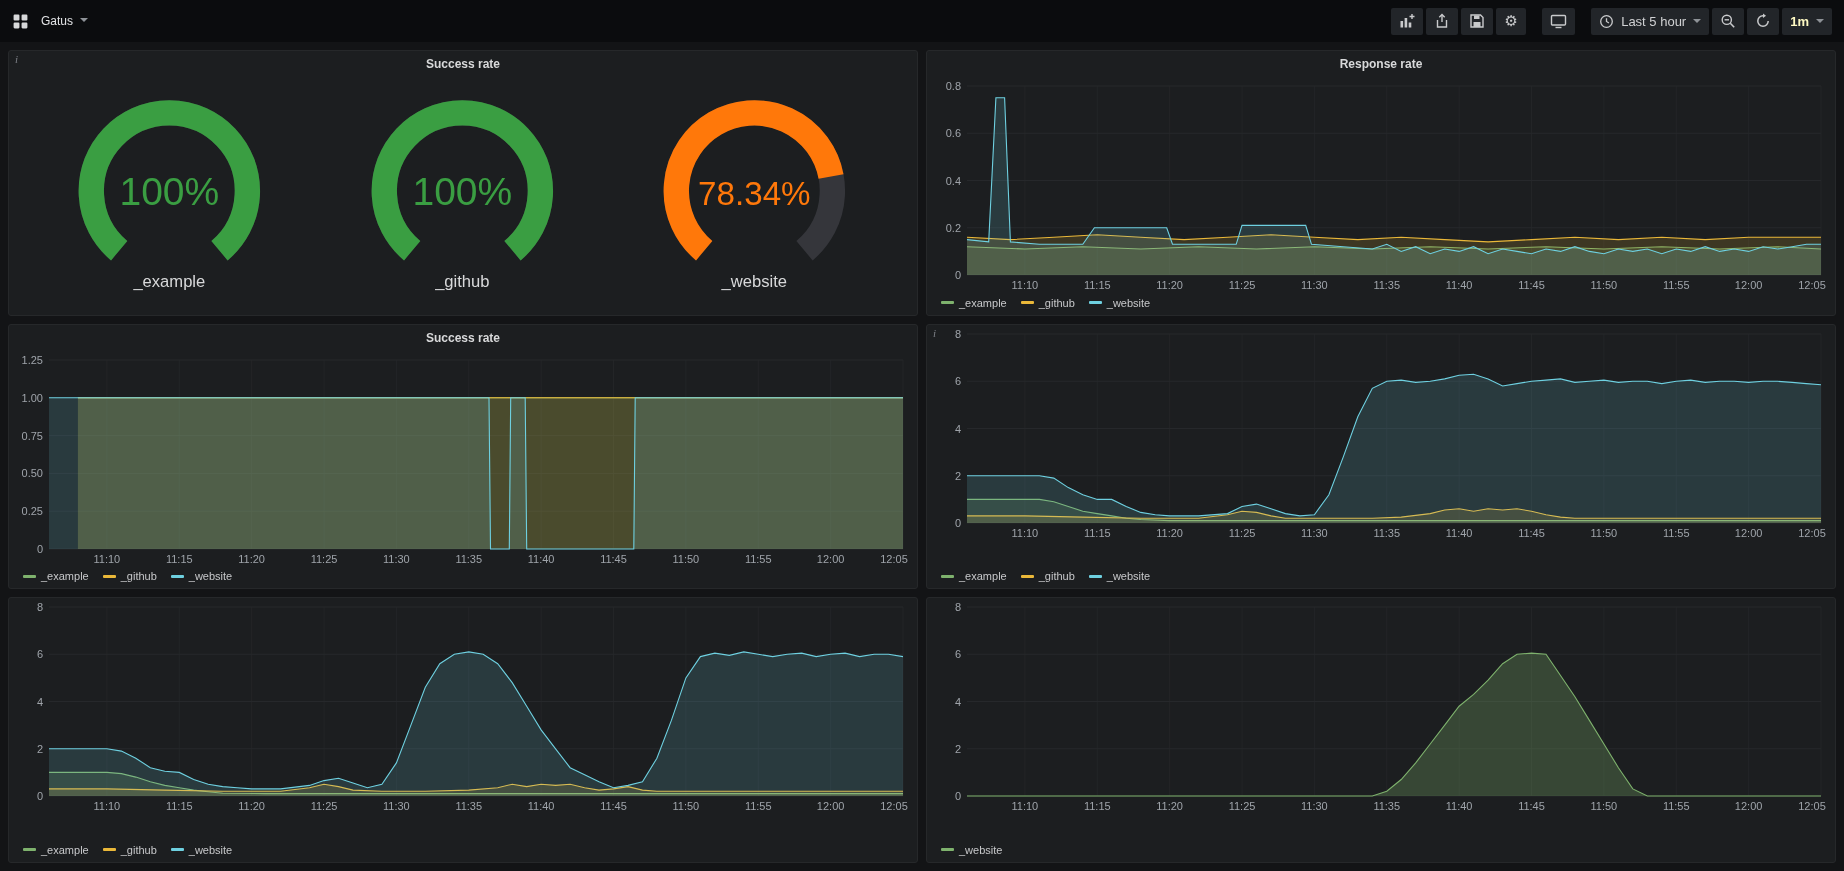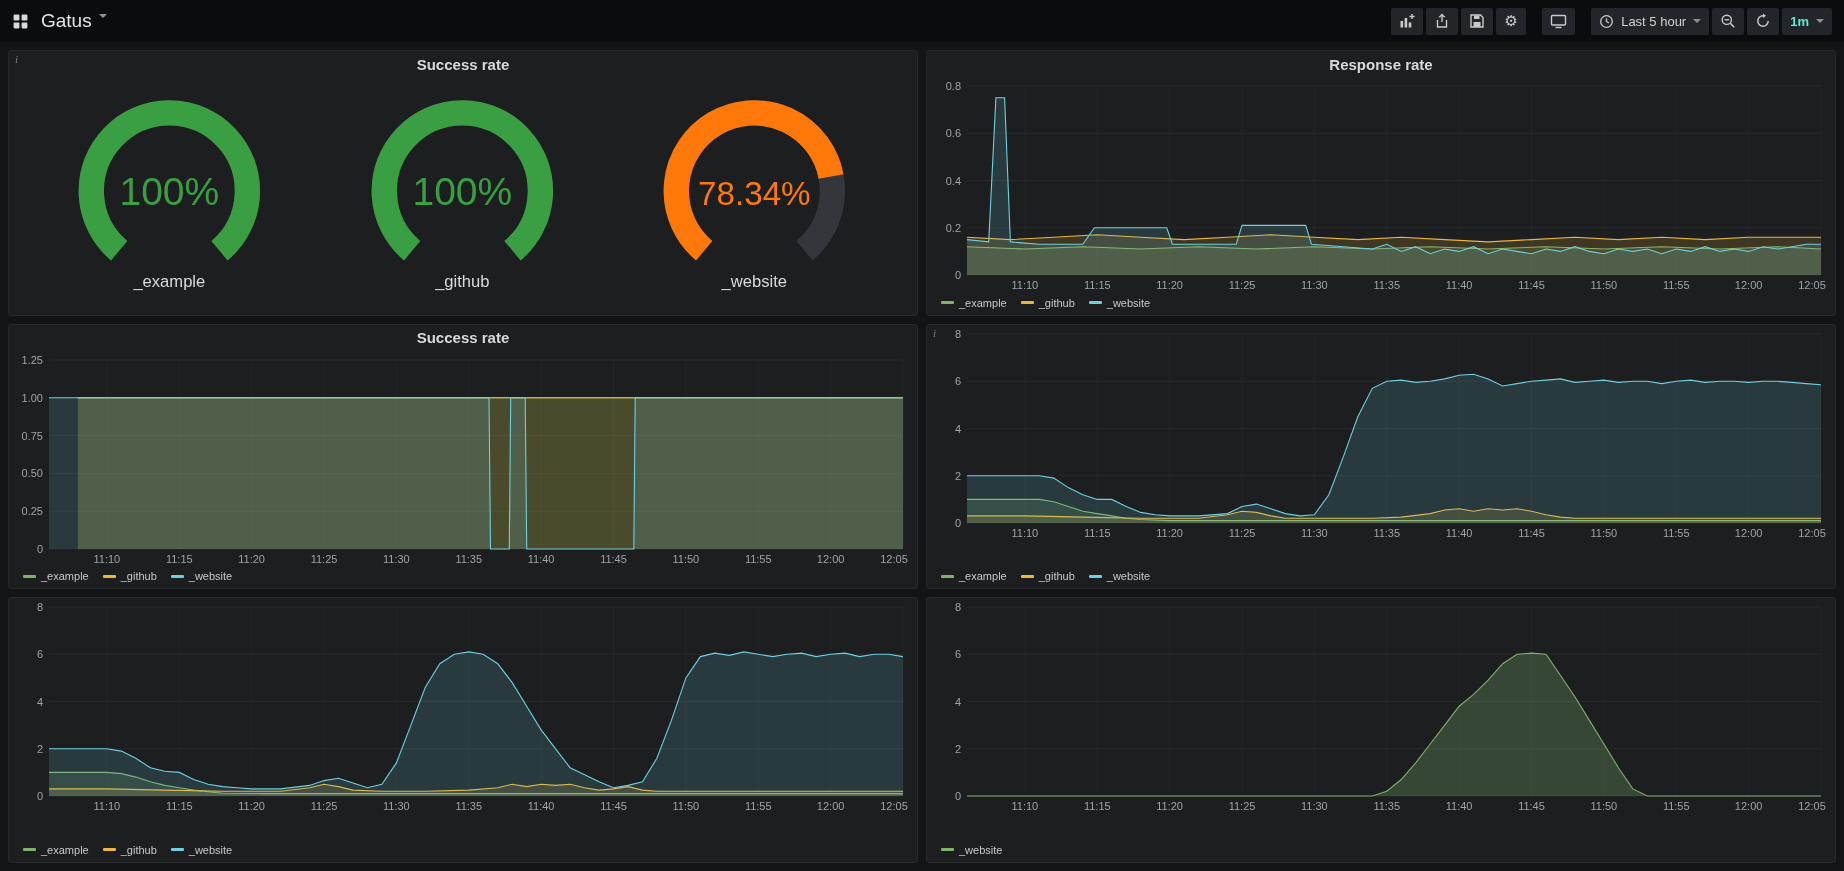--- a/index.html
+++ b/index.html
@@ -3,35 +3,35 @@
 <meta charset="utf-8">
 <style>
   *{margin:0;padding:0;box-sizing:border-box}
   html,body{width:1844px;height:871px;overflow:hidden;background:#131416;font-family:"Liberation Sans",sans-serif}
   svg{display:block}
 
   
   .navbar{height:42px;background:#0b0c0e;display:flex;align-items:center;justify-content:space-between;padding:0 12px}
   .nav-left{display:flex;align-items:center;gap:12px}
   .logo-btn{background:transparent;border:none;display:flex;align-items:center;cursor:pointer}
-  .dash-title{display:flex;align-items:flex-start;gap:7px;color:#e3e4e6;font-size:19px;cursor:pointer}
+  .dash-title{display:flex;align-items:flex-start;gap:7px;color:#e3e4e6;font-size:12px;cursor:pointer}
   .caret{width:0;height:0;border:4px solid transparent;border-top-color:#8e9297;display:inline-block;margin-top:4px}
   .nav-right{display:flex;align-items:center;gap:16px}
   .btn-group{display:flex;gap:3px}
   .nav-btn{height:27px;min-width:30px;padding:0 8px;background:#222529;border:none;border-radius:2px;
            display:flex;align-items:center;justify-content:center;gap:7px;color:#d0d1d3;font-size:13px;
            cursor:pointer;font-family:inherit}
   .nav-btn .glyph{font-family:"DejaVu Sans",sans-serif;font-size:15px;line-height:1;color:#c9cacc}
-  .interval-label{color:#5eead4;font-weight:bold}
+  .interval-label{color:#fef9c3;font-weight:bold}
 
   
   .dashboard{height:829px;padding:8px;display:grid;grid-template-columns:1fr 1fr;grid-template-rows:1fr 1fr 1fr;gap:8px}
   .panel{background:#1c1e20;border:1px solid #26282a;border-radius:3px;display:flex;flex-direction:column;position:relative;min-height:0}
   .panel-header{height:26px;display:flex;align-items:center;justify-content:center;flex:none}
-  .panel-title{color:#d8d9da;font-size:15px;font-weight:bold;cursor:pointer}
+  .panel-title{color:#d8d9da;font-size:12px;font-weight:bold;cursor:pointer}
   .panel-info{position:absolute;top:2px;left:6px;color:#7d8087;font-size:11px;font-style:italic;
               font-family:"Liberation Serif",serif;cursor:pointer}
   .panel-body{flex:1;display:flex;flex-direction:column;min-height:0;padding:0 6px 2px 4px}
   .chart-area{flex:1;min-height:0;overflow:hidden;cursor:crosshair}
   .panel-legend{height:20px;flex:none;display:flex;align-items:center;gap:14px;padding-left:10px}
   .legend-item{display:flex;align-items:center;gap:5px;color:#c7c8ca;font-size:11px;cursor:pointer}
   .legend-item i{width:13px;height:3px;border-radius:1px;display:inline-block}
 
   
   .gauge-row{flex:1;display:flex;min-height:0;padding:2px 10px 4px}

